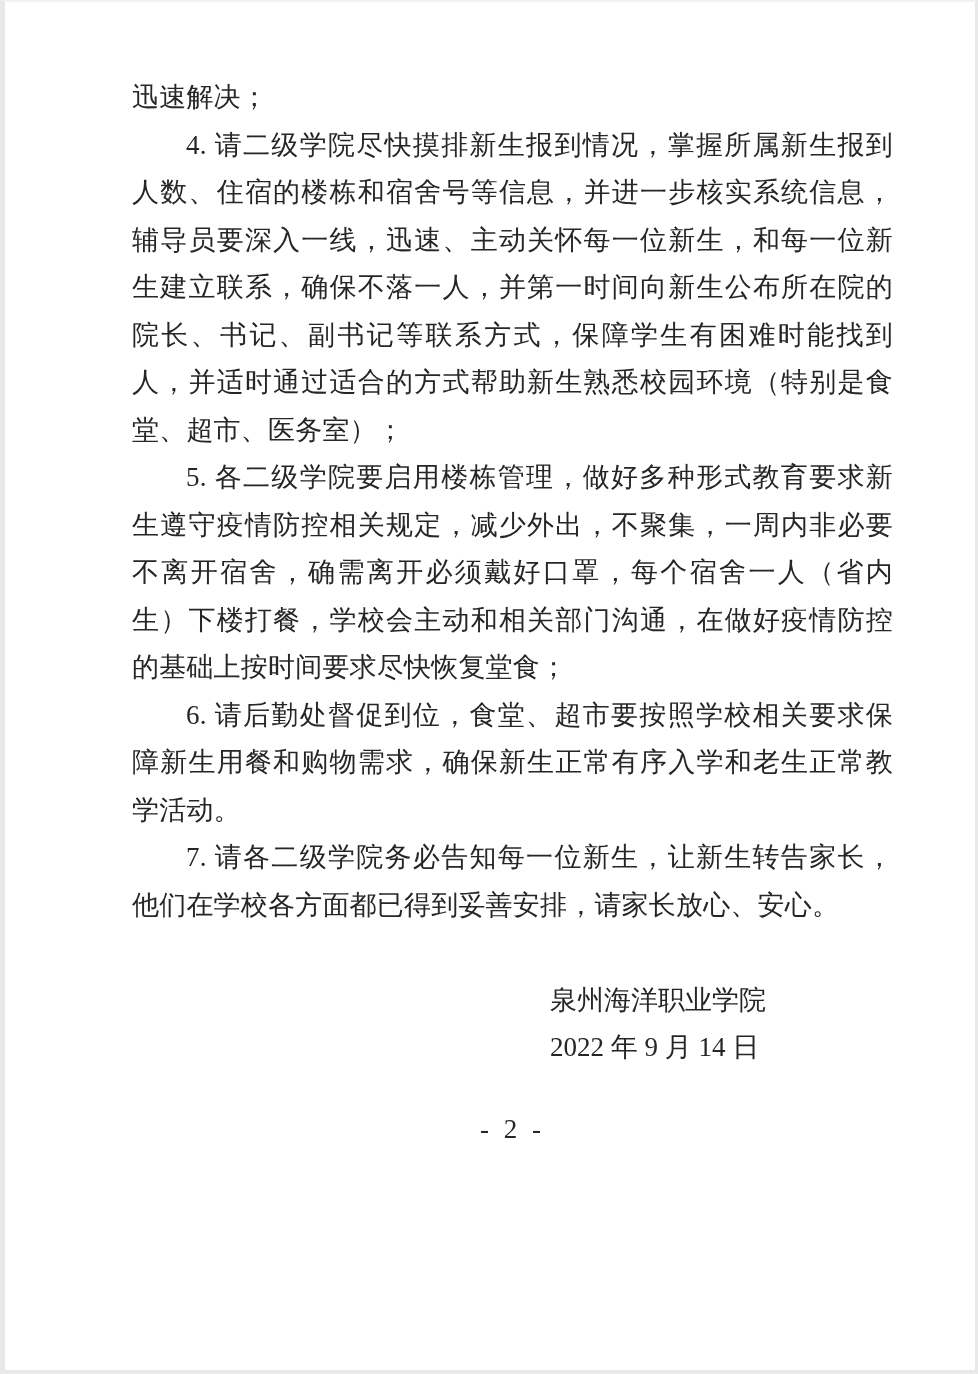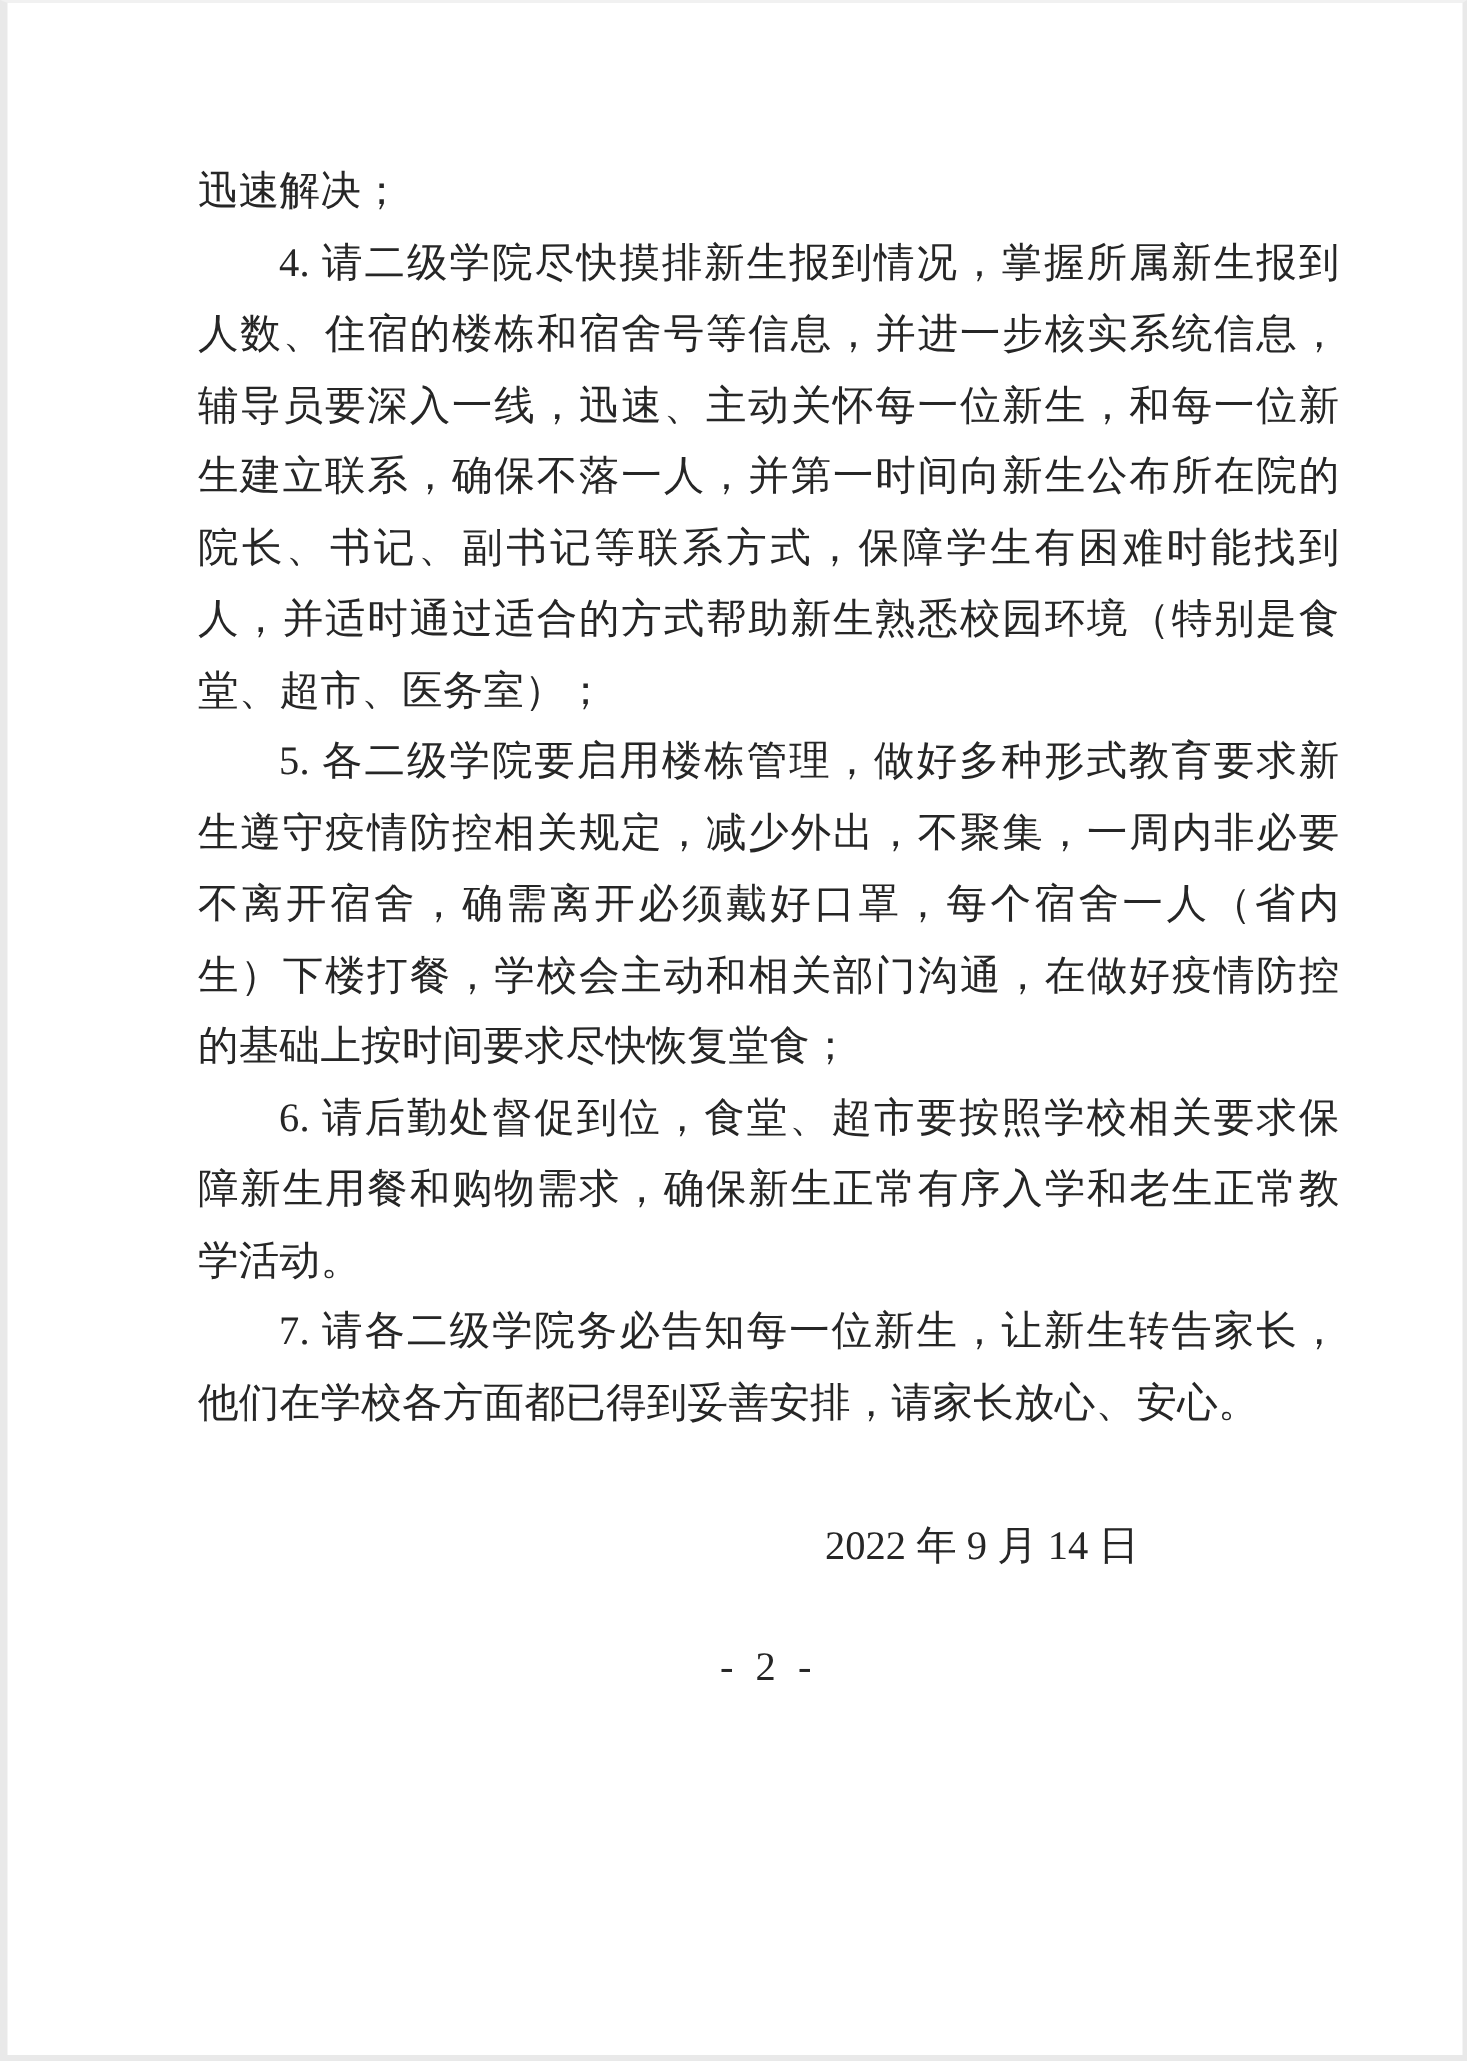--- a/index.html
+++ b/index.html
@@ -18,21 +18,21 @@
     border-bottom: 4px solid #e9e9e9;
     border-top: 2px solid #f1f1f1;
     overflow: hidden;
     font-family: "Liberation Serif", "DejaVu Serif", serif;
   }
   .content {
     position: absolute;
     top: 0;
     left: 127px;   
     width: 761px;  
-    padding-top: 102px;
+    padding-top: 72px;
     font-family: Liberation Serif, serif;
   }
   .body-text p {
     margin: 0;
     font-size: 27px;
     line-height: 47.5px;
     letter-spacing: 0.2px;
     color: #262626;
     text-align: justify;
     text-justify: inter-ideograph;
@@ -71,20 +71,21 @@
     <div class="body-text">
 
     <p class="">迅速解决；</p>
         <p class="indent">4. 请二级学院尽快摸排新生报到情况，掌握所属新生报到人数、住宿的楼栋和宿舍号等信息，并进一步核实系统信息，辅导员要深入一线，迅速、主动关怀每一位新生，和每一位新生建立联系，确保不落一人，并第一时间向新生公布所在院的院长、书记、副书记等联系方式，保障学生有困难时能找到人，并适时通过适合的方式帮助新生熟悉校园环境（特别是食堂、超市、医务室）；</p>
         <p class="indent">5. 各二级学院要启用楼栋管理，做好多种形式教育要求新生遵守疫情防控相关规定，减少外出，不聚集，一周内非必要不离开宿舍，确需离开必须戴好口罩，每个宿舍一人（省内生）下楼打餐，学校会主动和相关部门沟通，在做好疫情防控的基础上按时间要求尽快恢复堂食；</p>
         <p class="indent">6. 请后勤处督促到位，食堂、超市要按照学校相关要求保障新生用餐和购物需求，确保新生正常有序入学和老生正常教学活动。</p>
         <p class="indent">7. 请各二级学院务必告知每一位新生，让新生转告家长，他们在学校各方面都已得到妥善安排，请家长放心、安心。</p>
       </div>
 
     <div class="signature">
+      <p>泉州海洋职业学院</p>
       <p>2022 年 9 月 14 日</p>
     </div>
 
     <div class="footer">
       <span>- 2 -</span>
     </div>
 
   </div>
 </div>
 

